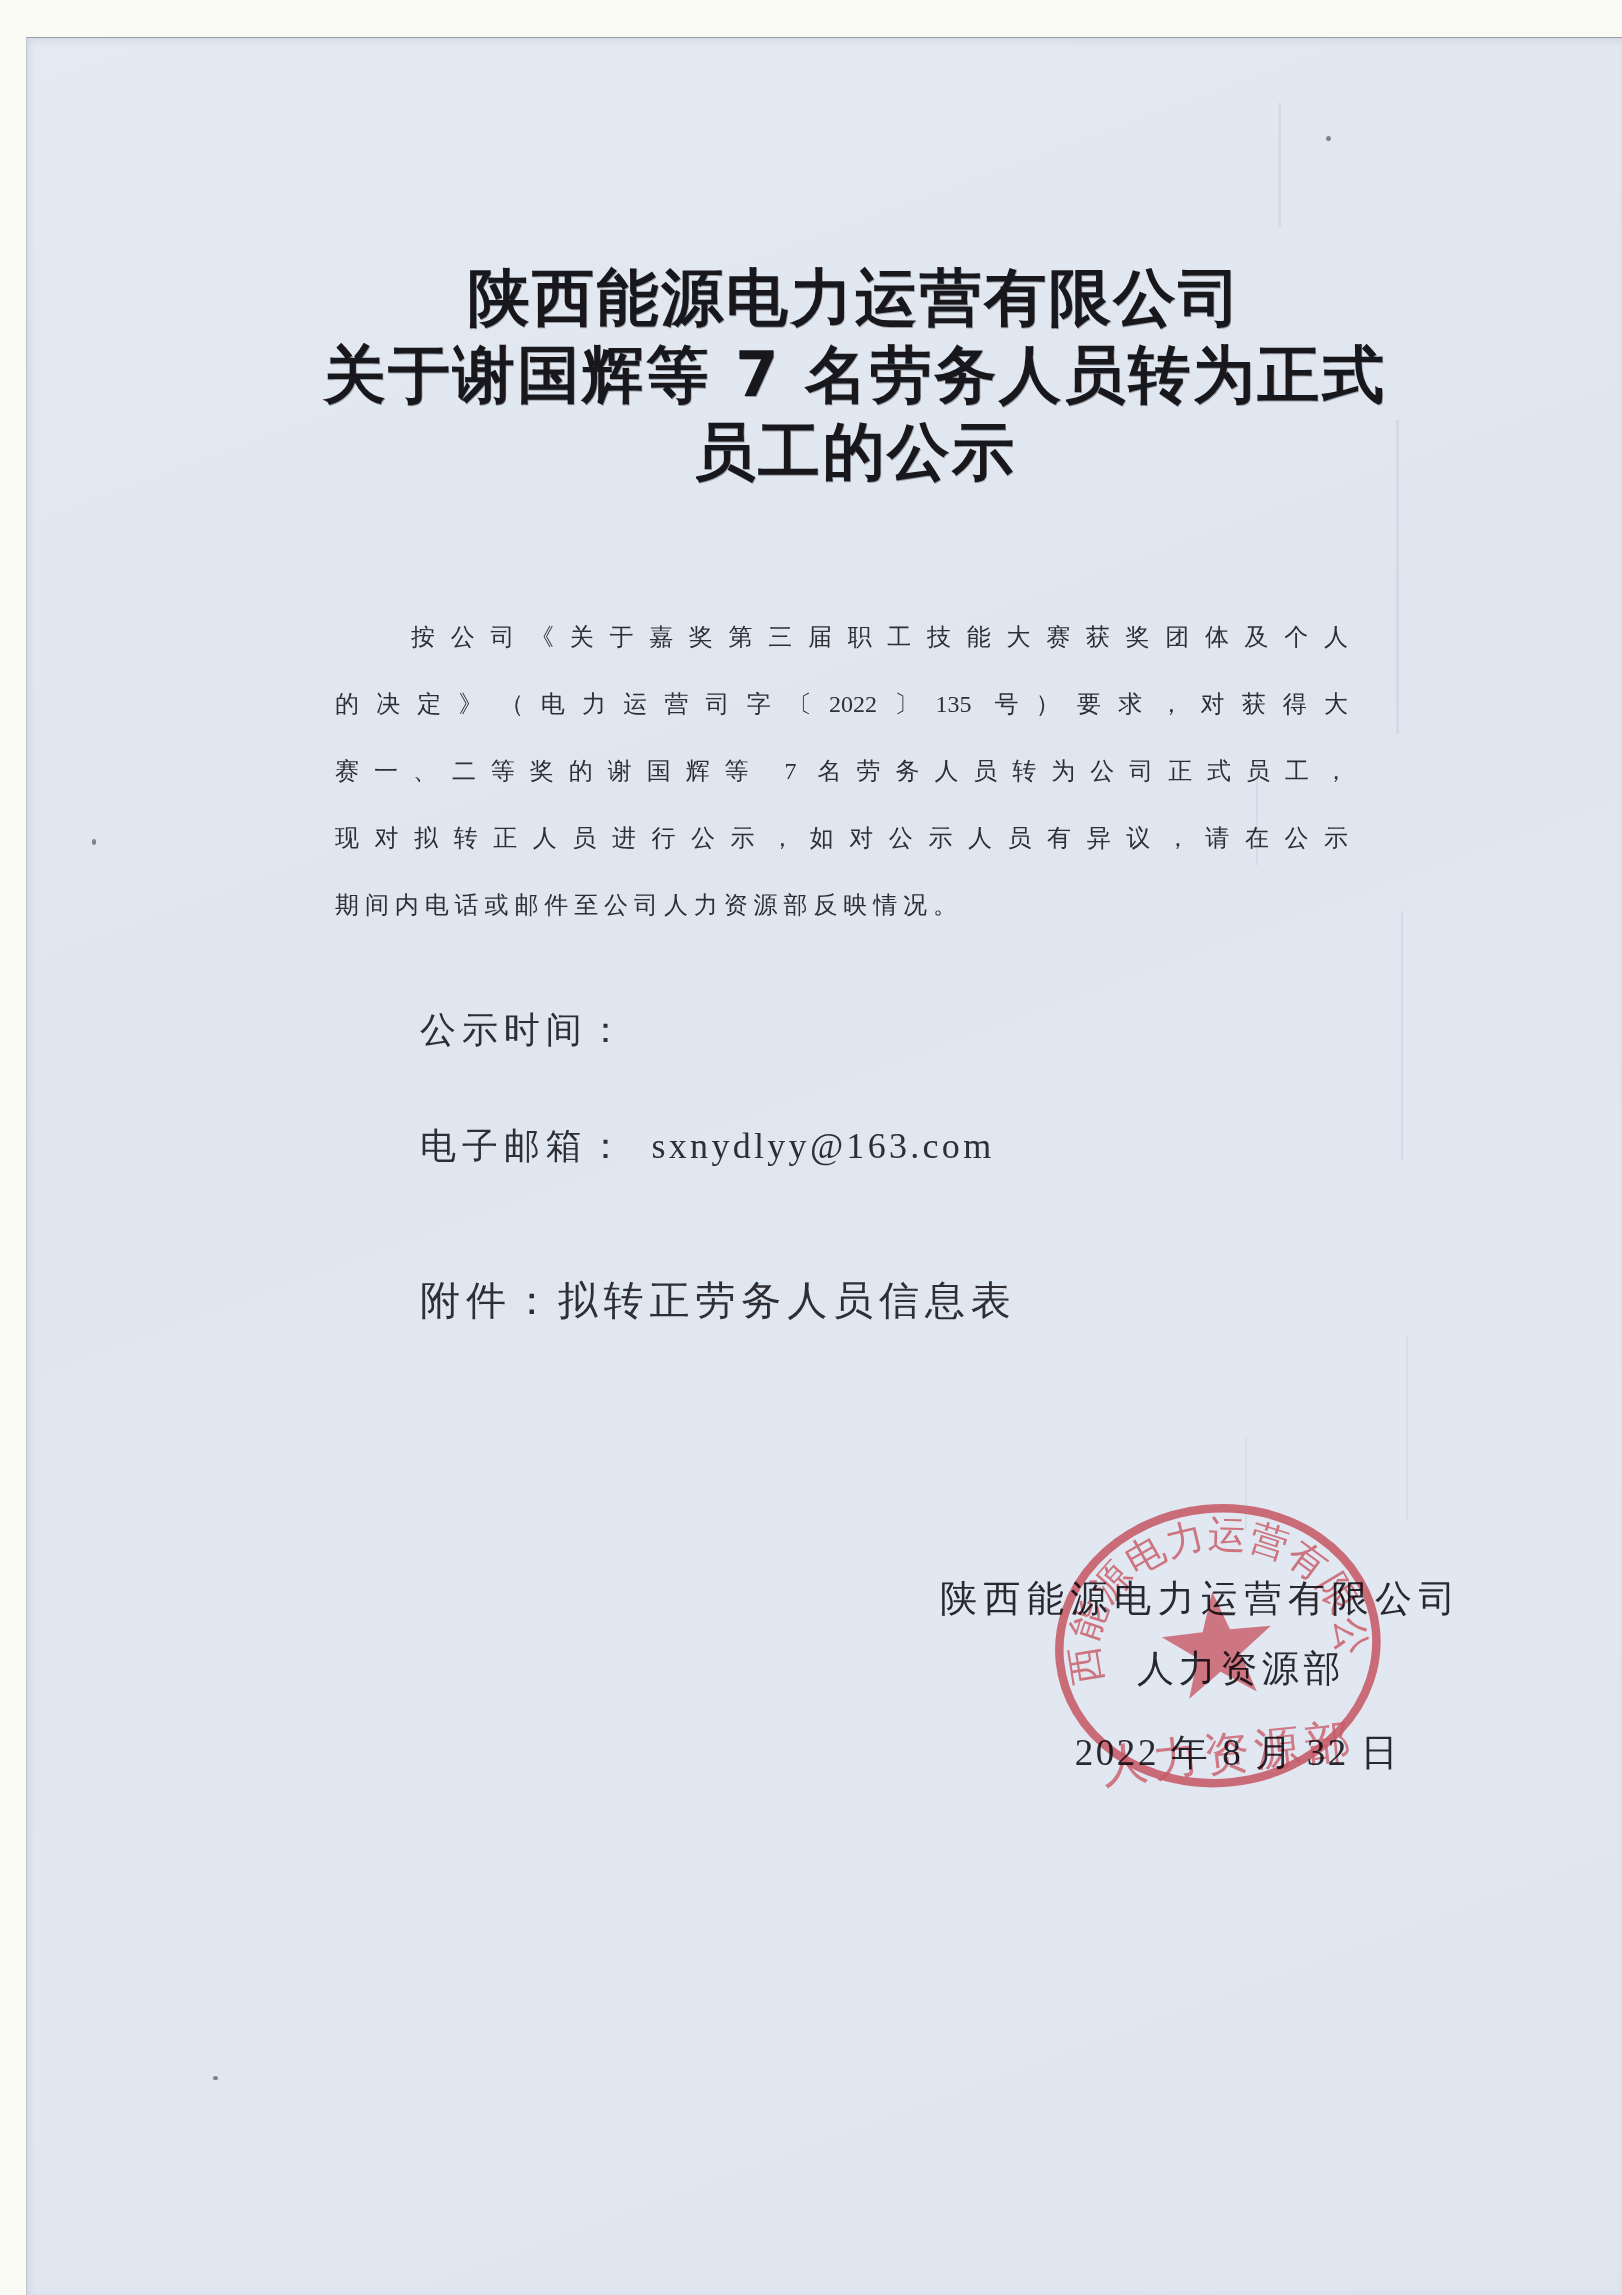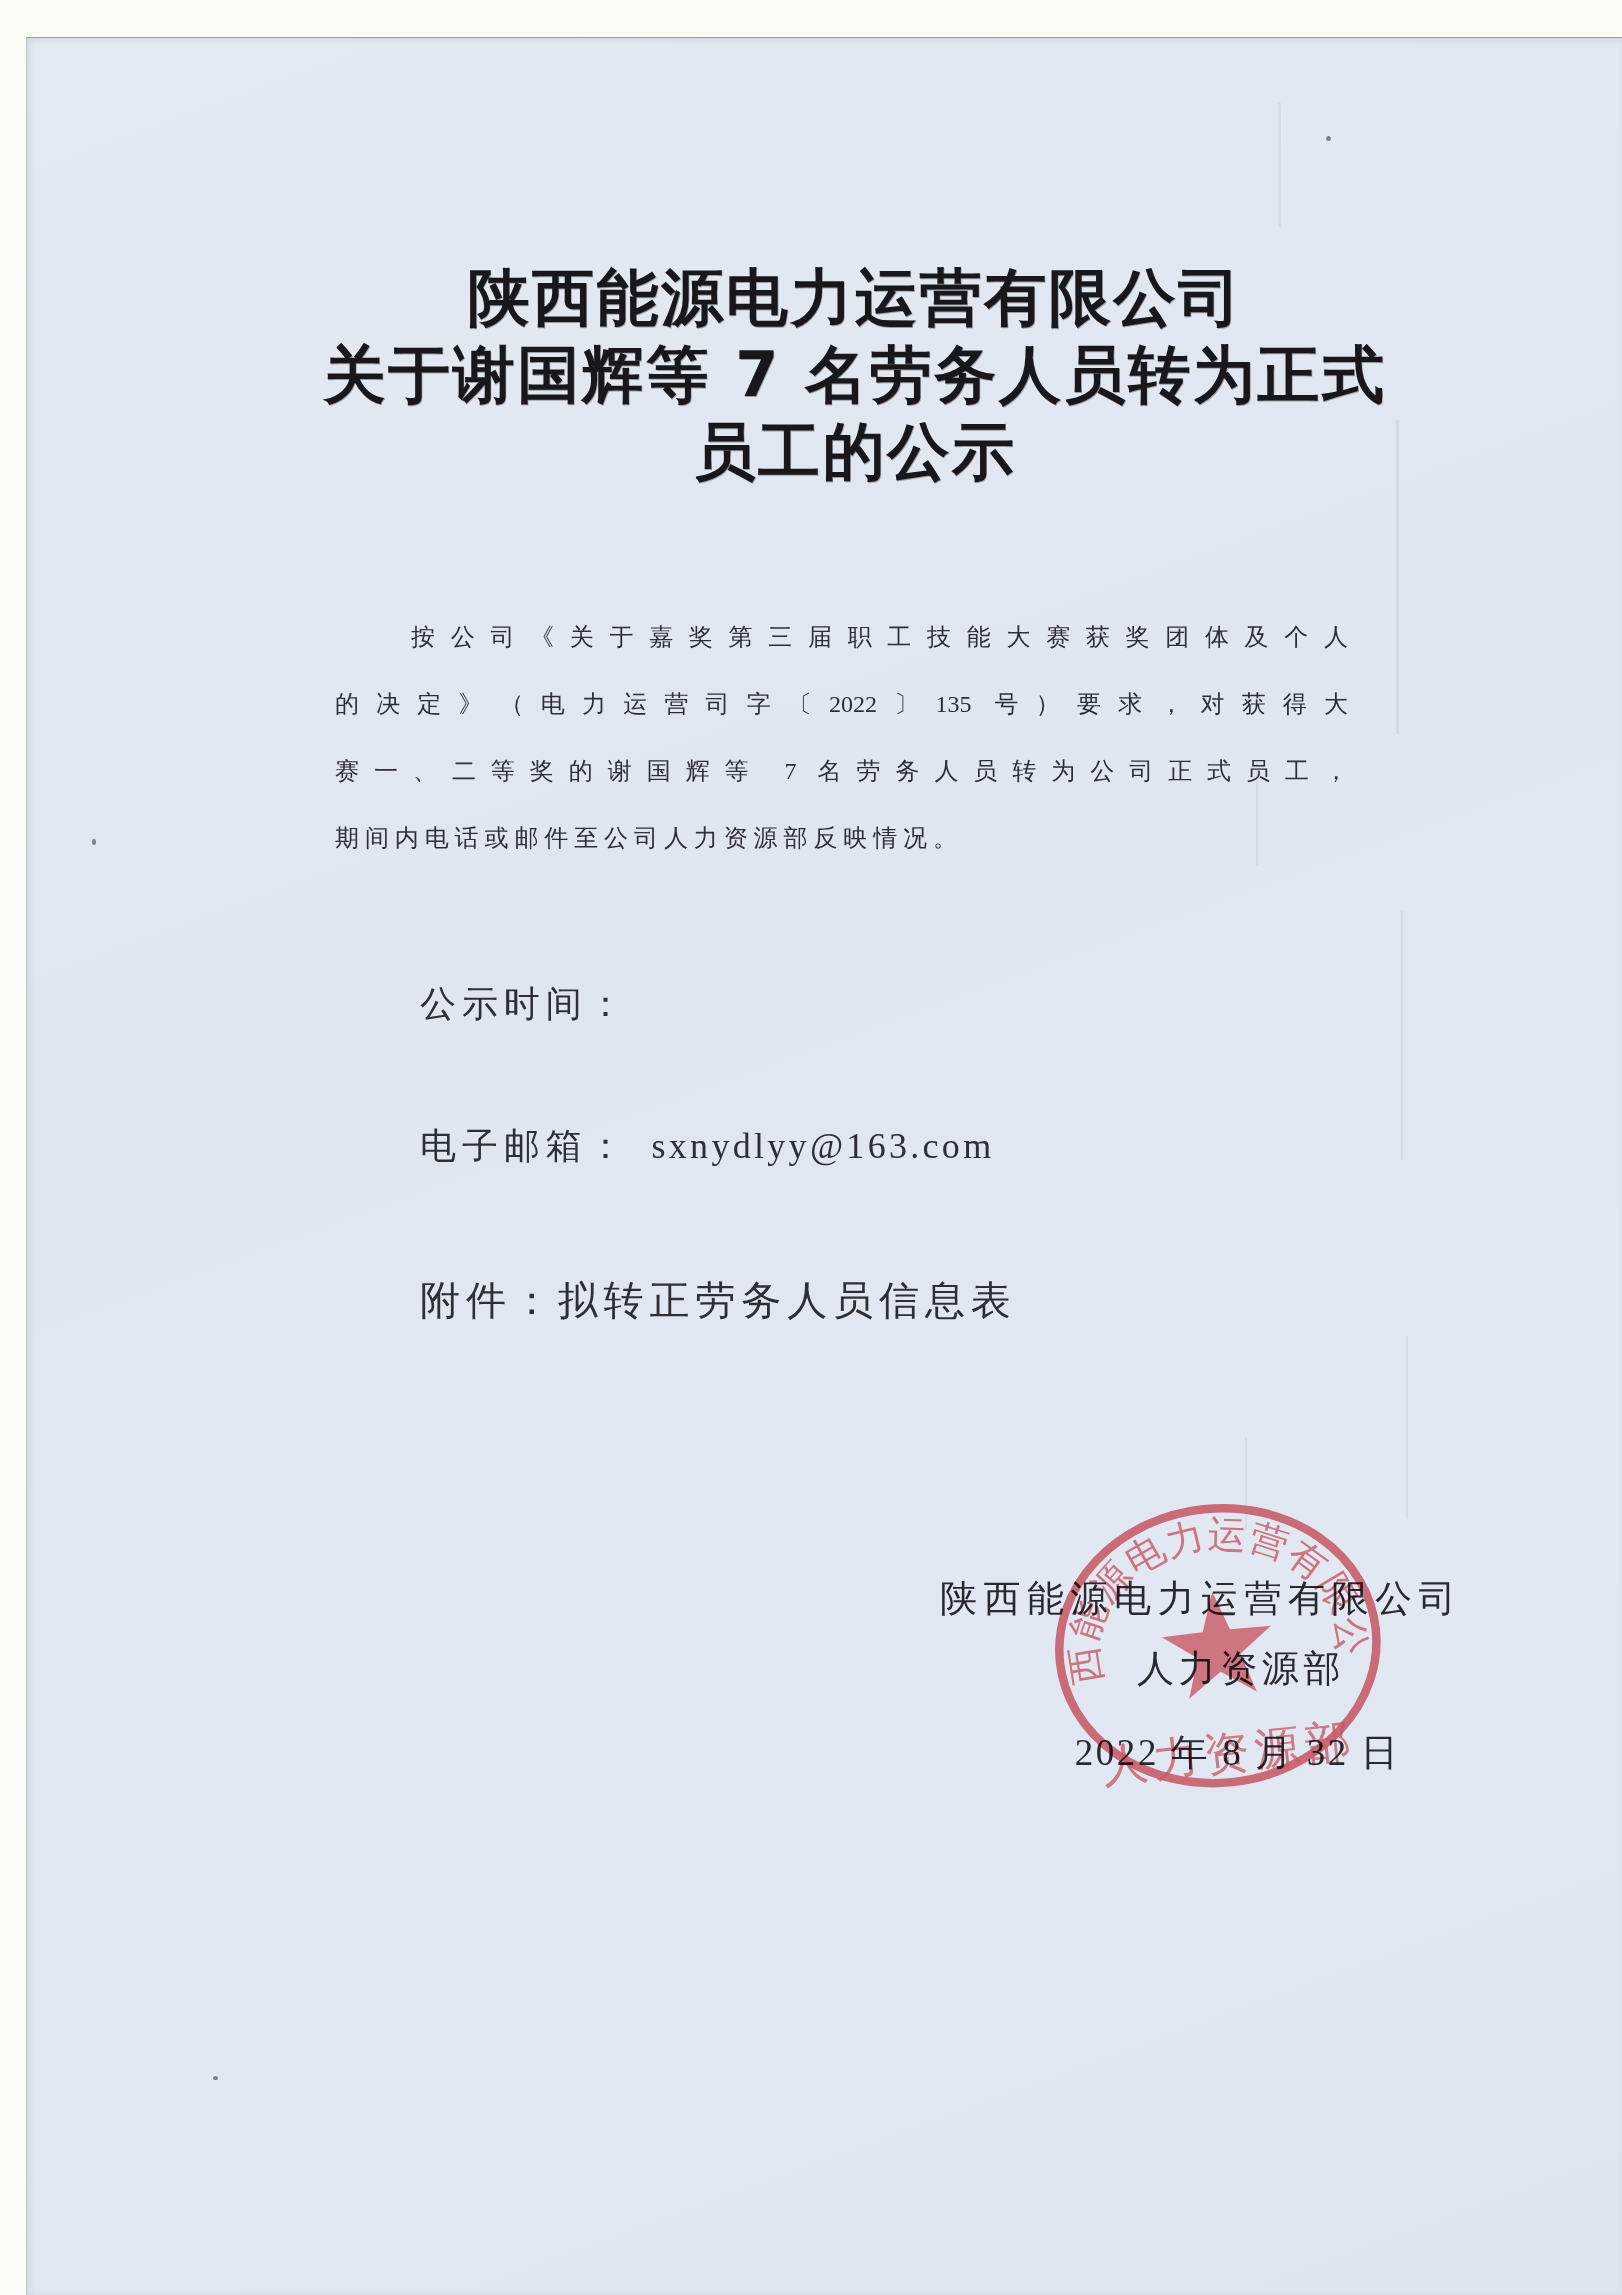--- a/index.html
+++ b/index.html
@@ -79,24 +79,25 @@
   <div class="title-block">
     <div>陕西能源电力运营有限公司</div>
     <div>关于谢国辉等 7 名劳务人员转为正式</div>
     <div>员工的公示</div>
   </div>
 
   <div class="para">
     <div class="pline fill indent">按公司《关于嘉奖第三届职工技能大赛获奖团体及个人</div>
     <div class="pline fill">的决定》（电力运营司字〔2022〕135 号）要求，对获得大</div>
     <div class="pline fill">赛一、二等奖的谢国辉等 7 名劳务人员转为公司正式员工，</div>
+    <div class="pline fill">现对拟转正人员进行公示，如对公示人员有异议，请在公示</div>
     <div class="pline loose">期间内电话或邮件至公司人力资源部反映情况。</div>
   </div>
 
-  <div class="info-line" style="top:942px">
+  <div class="info-line" style="top:968px">
     <span class="info-label">公示时间：</span>
   </div>
   <div class="info-line" style="top:1084px">
     <span class="info-label">电子邮箱：</span>
     <span class="info-value">sxnydlyy@163.com</span>
   </div>
 
   <div class="attachment">附件：拟转正劳务人员信息表</div>
 
   <div class="sig-company">陕西能源电力运营有限公司</div>

